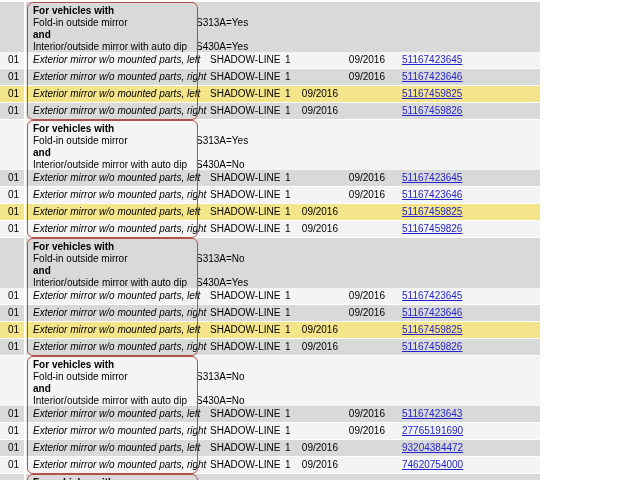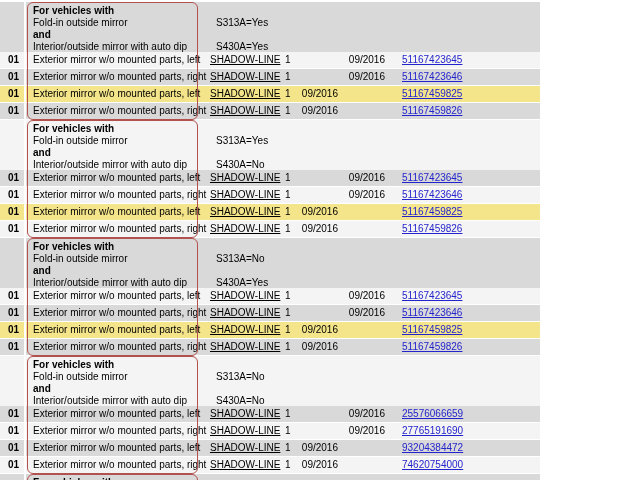--- a/index.html
+++ b/index.html
@@ -29,31 +29,31 @@
     z-index: 2; pointer-events: none; box-sizing: border-box;
   }
   .partial .red-box { height: 20px; }
 
   .gheader {
     position: relative; height: 50px; box-sizing: border-box;
     padding-top: 3px; width: 540px;
   }
   .gheader .line { position: relative; height: 12px; line-height: 12px; }
   .gheader .lab { position: absolute; left: 33px; white-space: nowrap; }
-  .gheader .val { position: absolute; left: 216px; white-space: nowrap; }
+  .gheader .val { position: absolute; left: 196px; white-space: nowrap; }
   .bold { font-weight: bold; }
 
   .row {
     position: relative; height: 17px; box-sizing: border-box;
     border-bottom: 1px solid var(--sep); width: 540px;
   }
   .c { position: absolute; top: 0; line-height: 16px; white-space: nowrap; }
-  .pos    { left: 8px; font-weight: bold; }
-  .desc   { left: 33px; }
-  .series { left: 210px; text-decoration: underline; }
+  .pos    { left: 8px; }
+  .desc   { left: 33px; font-style: italic; }
+  .series { left: 210px; }
   .qty    { left: 285px; }
   .d1     { left: 300px; width: 38px; text-align: right; }
   .d2     { left: 347px; width: 38px; text-align: right; }
   .part   { left: 402px; color: var(--link); text-decoration: underline; cursor: pointer; }
   .status { left: 492px; width: 42px; text-align: right; margin-top: 24px; }
 
   .bg-g { background: var(--gray); }
   .bg-w { background: var(--light); }
   .bg-y { background: var(--yellow); }
 </style>
@@ -264,21 +264,21 @@
           </div>
     </div>
     <div class="rows">
           <div class="row bg-g">
     <span class="c pos">01</span>
     <span class="c desc">Exterior mirror w/o mounted parts, left</span>
     <span class="c series">SHADOW-LINE</span>
     <span class="c qty">1</span>
     <span class="c d1"></span>
     <span class="c d2">09/2016</span>
-    <a class="c part">25576066659</a>
+    <a class="c part">51167423643</a>
     <span class="c status"></span>
   </div>
           <div class="row bg-w">
     <span class="c pos">01</span>
     <span class="c desc">Exterior mirror w/o mounted parts, right</span>
     <span class="c series">SHADOW-LINE</span>
     <span class="c qty">1</span>
     <span class="c d1"></span>
     <span class="c d2">09/2016</span>
     <a class="c part">27765191690</a>

